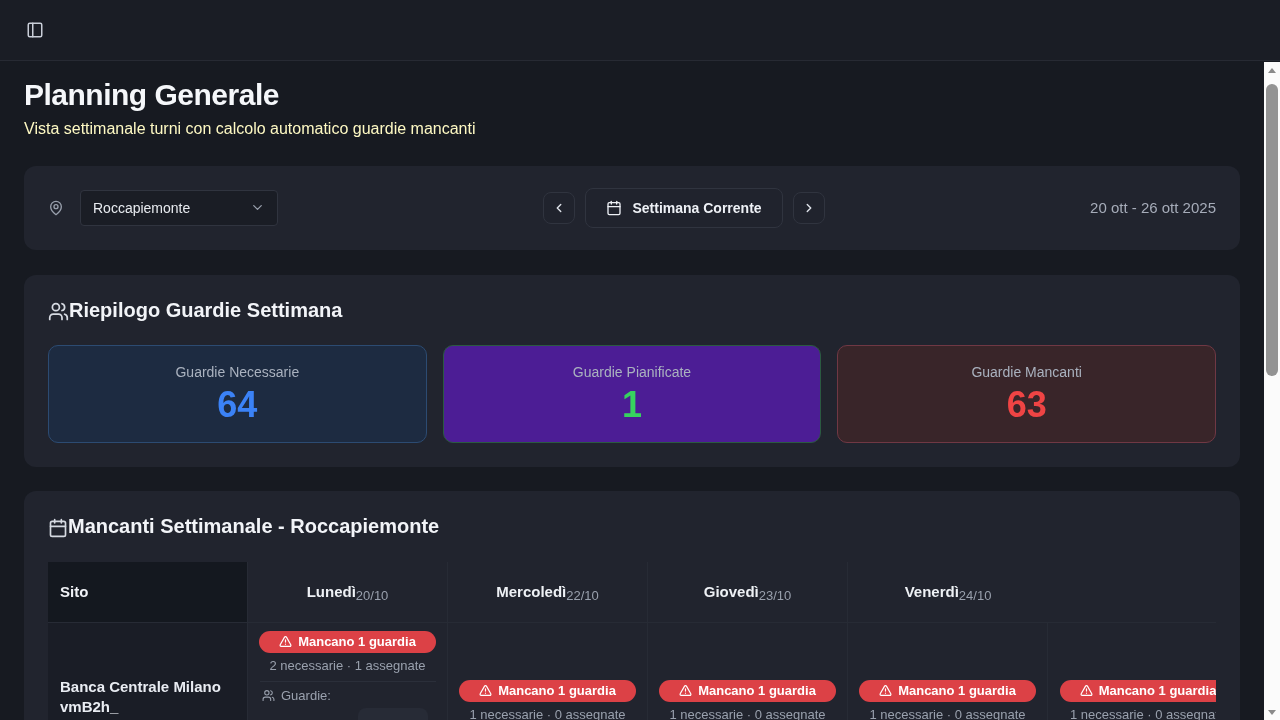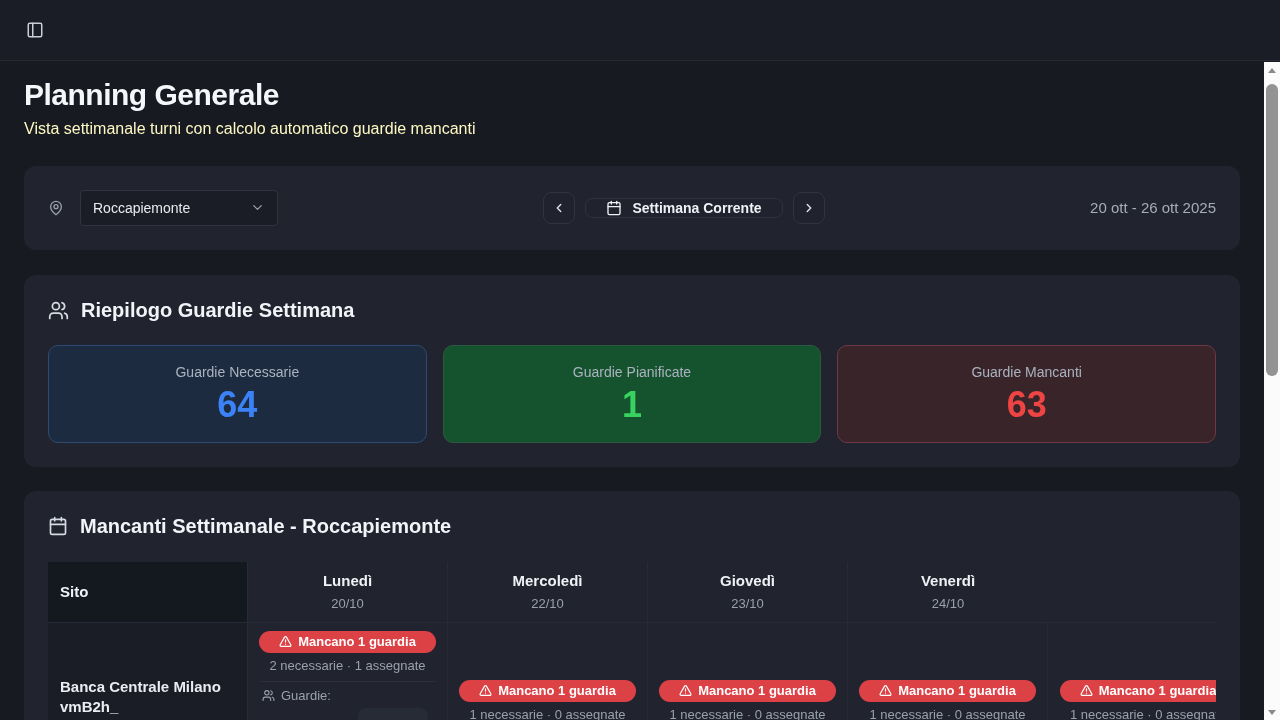--- a/index.html
+++ b/index.html
@@ -38,46 +38,46 @@
     width:198px; height:36px; background:#1a1d25; border:1px solid #30343f; border-radius:4px;
     display:flex; align-items:center; justify-content:space-between; padding:0 12px; cursor:pointer;
   }
   .select-value { font-size:14px; color:#e8ebf0; }
   .week-group { display:flex; align-items:center; gap:10px; margin:0 auto; }
   .btn-sq {
     width:32px; height:32px; border-radius:8px; background:#20232d; border:1px solid #30343f;
     display:flex; align-items:center; justify-content:center; cursor:pointer; color:#dfe3ea;
   }
   .btn-week {
-    height:20px; border-radius:8px; background:#20232d; border:1px solid #30343f; cursor:pointer;
+    height:40px; border-radius:8px; background:#20232d; border:1px solid #30343f; cursor:pointer;
     display:flex; align-items:center; gap:10px; padding:0 20px; color:#eef1f6; font-size:14px; font-weight:700;
   }
   .date-range { font-size:15px; color:#a6acb9; }
   
   .summary-card { margin-top:25px; padding:24px; }
-  .section-head { display:flex; align-items:center; gap:12px; color:#d6dae2; }
+  .section-head { display:flex; align-items:flex-end; color:#d6dae2; }
   .section-title { font-size:20px; font-weight:700; color:#f2f4f8; }
   .stats-grid { margin-top:23px; display:grid; grid-template-columns:repeat(3,1fr); gap:16px; }
   .stat { height:98px; border-radius:10px; border:1px solid; display:flex; flex-direction:column; align-items:center; justify-content:center; gap:7px; }
   .stat-blue  { background:#1d2b41; border-color:#2c4b72; }
-  .stat-green { background:#14532d; border-color:#2b5a41; }
+  .stat-green { background:#4c1d95; border-color:#2b5a41; }
   .stat-red   { background:#392529; border-color:#703844; }
   .stat-label { font-size:14px; color:#aab2bf; }
   .stat-value { font-size:36px; font-weight:700; line-height:1; }
   
   .planning-card { margin-top:24px; padding:24px; height:420px; }
   .table-wrap { margin-top:24px; width:1168px; overflow:hidden; }
   .ptable { width:1200px; }
   .thead { display:flex; border-bottom:1px solid #272b35; }
   .th-site {
     width:200px; height:60px; background:#14181f; display:flex; align-items:center;
     padding-left:12px; font-size:15px; font-weight:700; color:#f0f2f6; border-right:1px solid #272b35;
   }
   .th-day {
-    width:200px; height:60px; display:flex; flex-direction:column; align-items:center; justify-content:center;
+    width:200px; height:60px; display:flex; flex-direction:row; align-items:center; justify-content:center;
     border-right:1px solid #272b35;
   }
   .th-day:last-child { border-right:none; }
   .day-name { font-size:15px; font-weight:700; color:#eef1f5; }
   .day-date { font-size:13px; color:#99a0ad; margin-top:7px; }
   .trow { display:flex; height:150px; border-bottom:1px solid #272b35; }
   .td-site {
     width:200px; background:#1a1d26; border-right:1px solid #272b35;
     display:flex; flex-direction:column; justify-content:center; padding:0 12px;
     font-size:15px; font-weight:700; color:#e9ecf2; line-height:1.35;

